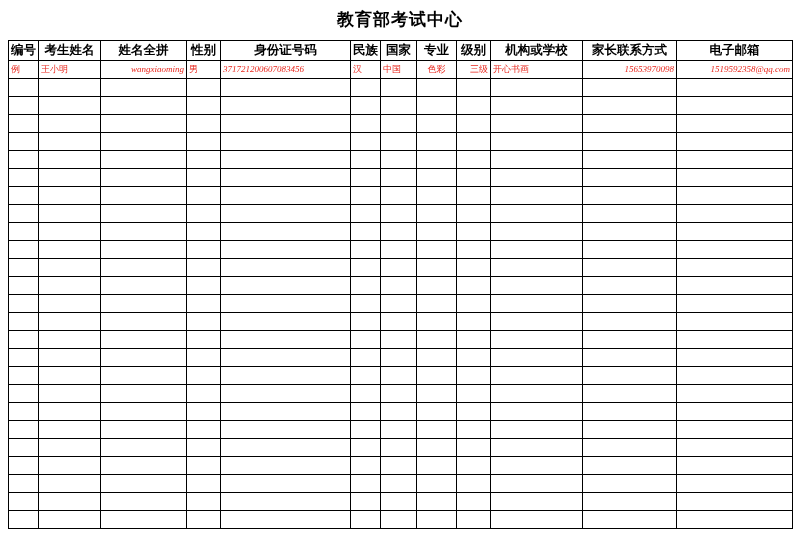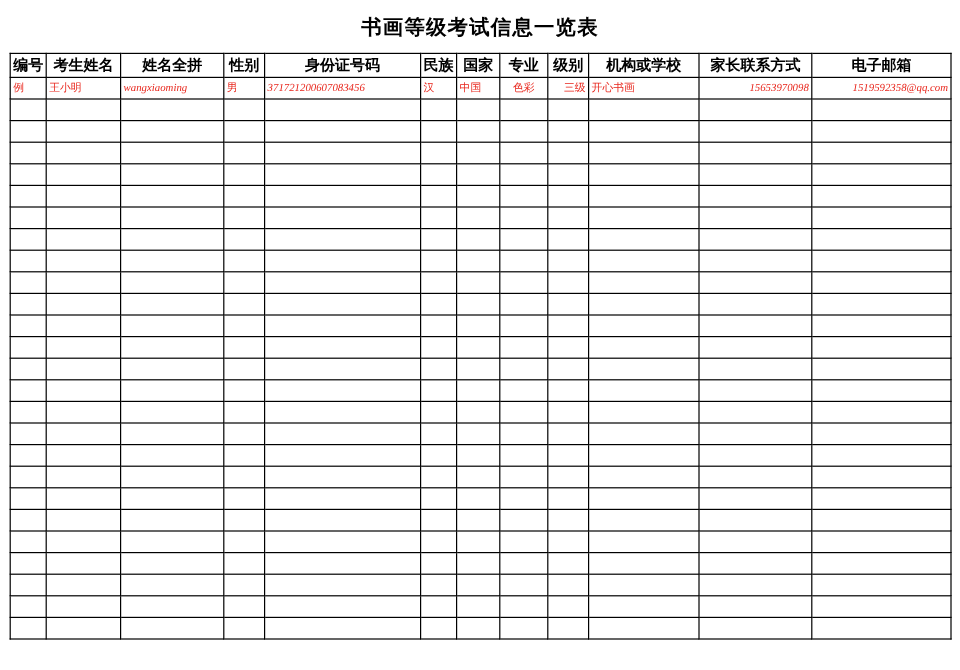--- a/index.html
+++ b/index.html
@@ -68,39 +68,39 @@
     font-family: "Liberation Serif", "DejaVu Serif", serif;
   }
   tr.example-row td.c-id,
   tr.example-row td.c-pinyin,
   tr.example-row td.c-phone,
   tr.example-row td.c-email {
     font-style: italic;
   }
   td.c-no { text-align: left; }
   td.c-name { text-align: left; padding-left: 4px; }
-  td.c-pinyin { text-align: left; padding-left: 6px; }
+  td.c-pinyin { text-align: right; padding-left: 6px; }
   td.c-gender { text-align: left; padding-left: 3px; }
   td.c-id { text-align: left; padding-left: 4px; margin-left: 32px; }
   td.c-nation { text-align: left; padding-left: 4px; }
   td.c-country { text-align: left; padding-left: 4px; }
   td.c-major { text-align: center; padding-left: 4px; }
   td.c-level { text-align: right; padding-left: 3px; }
   td.c-org { text-align: left; padding-left: 4px; }
   td.c-phone { text-align: right; padding-right: 2px; }
   td.c-email { text-align: right; padding-left: 2px; }
   tr.blank-row td { height: 17px; }
 </style>
 </head>
 <body>
 
 <div class="page">
 
   <div class="titles">
-    <div class="title-sub">书画等级考试信息一览表</div>
+    <div class="title-main">教育部考试中心</div>
   </div>
 
   <div class="table-wrap">
     <table class="sheet">
       <colgroup>
         <col style="width:30px">
         <col style="width:62px">
         <col style="width:86px">
         <col style="width:34px">
         <col style="width:130px">

